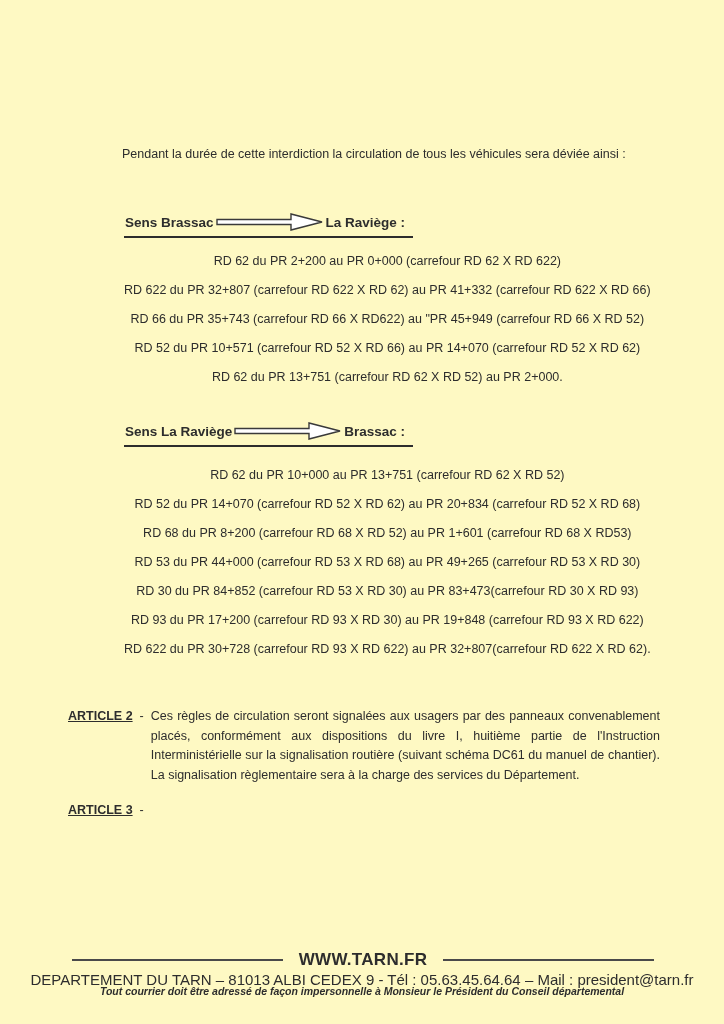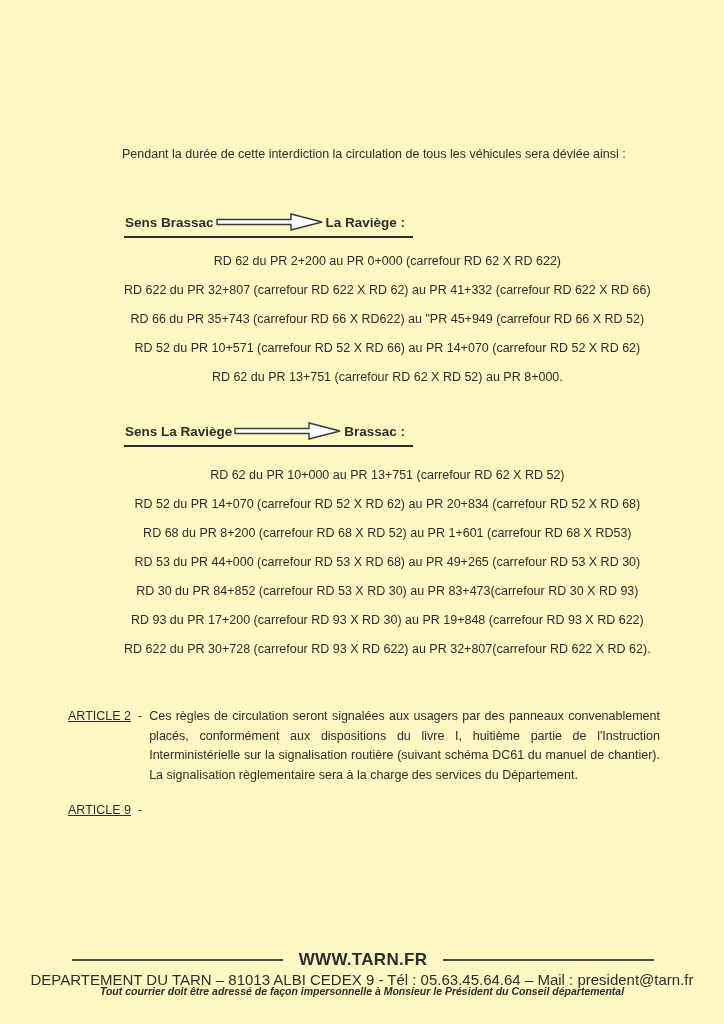--- a/index.html
+++ b/index.html
@@ -49,21 +49,21 @@
 
   .article {
     position: absolute;
     left: 68px;
     width: 592px;
     display: flex;
     gap: 7px;
     line-height: 19.5px;
   }
   .article .label {
-    font-weight: normal;
+    font-weight: bold;
     text-decoration: underline;
     white-space: nowrap;
   }
   .article .text { flex: 1; text-align: justify; }
   .article-2 { top: 707px; }
   .article-3 { top: 801px; }
 
   .footer-rule {
     position: absolute;
     top: 950px;
@@ -108,21 +108,21 @@
       </svg>
     </span>
     <span>La Raviège :</span>
   </div>
 
   <div class="routes routes-1">
     <div>RD 62 du PR 2+200 au PR 0+000 (carrefour RD 62 X RD 622)</div>
     <div>RD 622 du PR 32+807 (carrefour RD 622 X RD 62) au PR 41+332 (carrefour RD 622 X RD 66)</div>
     <div>RD 66 du PR 35+743 (carrefour RD 66 X RD622) au "PR 45+949 (carrefour RD 66 X RD 52)</div>
     <div>RD 52 du PR 10+571 (carrefour RD 52 X RD 66) au PR 14+070 (carrefour RD 52 X RD 62)</div>
-    <div>RD 62 du PR 13+751 (carrefour RD 62 X RD 52) au PR 8+000.</div>
+    <div>RD 62 du PR 13+751 (carrefour RD 62 X RD 52) au PR 2+000.</div>
   </div>
 
   <div class="sens sens-2">
     <span>Sens La Raviège</span>
     <span class="arrow-icon">
       <svg width="110" height="20" viewBox="0 0 110 20" xmlns="http://www.w3.org/2000/svg">
         <path d="M2 7.5 H76 V2 L107 10 L76 18 V12.5 H2 Z" fill="#ffffff" stroke="#3a3a3a" stroke-width="1.4" stroke-linejoin="miter"></path>
       </svg>
     </span>
     <span>Brassac :</span>
@@ -138,21 +138,21 @@
     <div>RD 622 du PR 30+728 (carrefour RD 93 X RD 622) au PR 32+807(carrefour RD 622 X RD 62).</div>
   </div>
 
   <div class="article article-2">
     <span class="label">ARTICLE 2</span>
     <span class="dash">-</span>
     <p class="text">Ces règles de circulation seront signalées aux usagers par des panneaux convenablement placés, conformément aux dispositions du livre I, huitième partie de l'Instruction Interministérielle sur la signalisation routière (suivant schéma DC61 du manuel de chantier). La signalisation règlementaire sera à la charge des services du Département.</p>
   </div>
 
   <div class="article article-3">
-    <span class="label">ARTICLE 9</span>
+    <span class="label">ARTICLE 3</span>
     <span class="dash">-</span>
   </div>
 
   <div class="footer-rule">
     <div class="rule-line"></div>
     <span class="website">WWW.TARN.FR</span>
     <div class="rule-line"></div>
   </div>
 
   <div class="address">DEPARTEMENT DU TARN – 81013 ALBI CEDEX 9 - Tél : 05.63.45.64.64 – Mail : president@tarn.fr</div>

